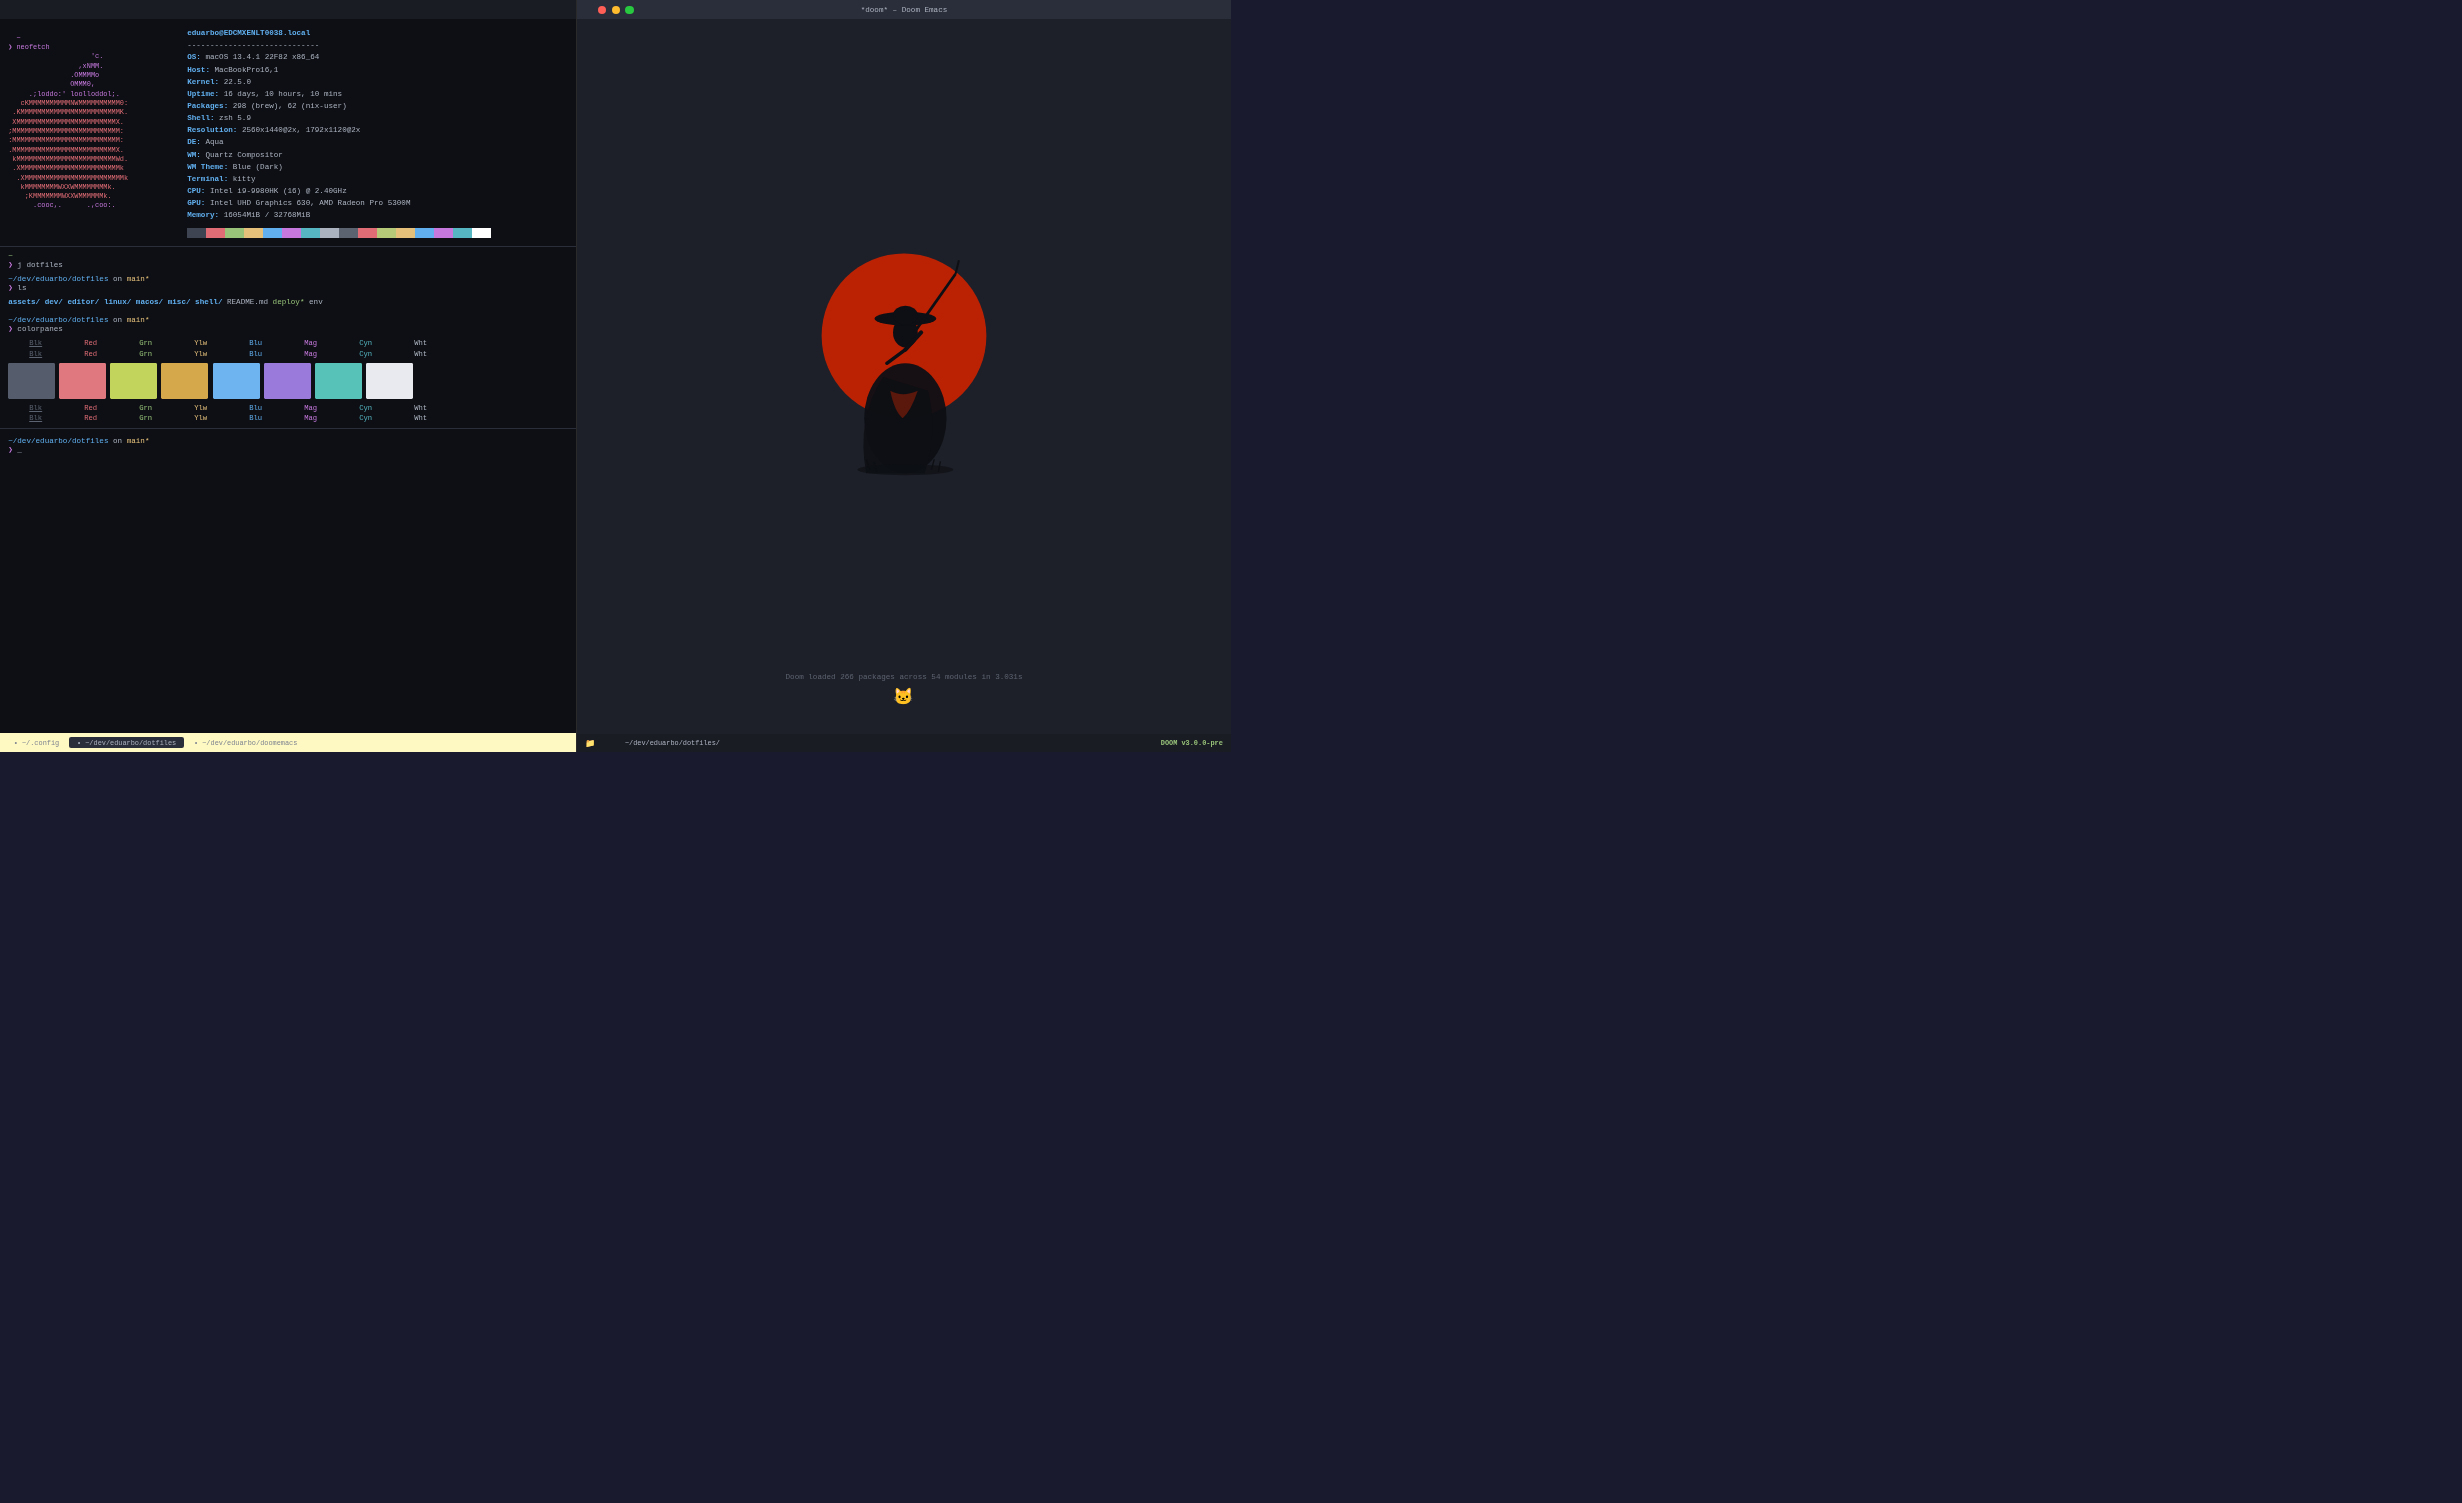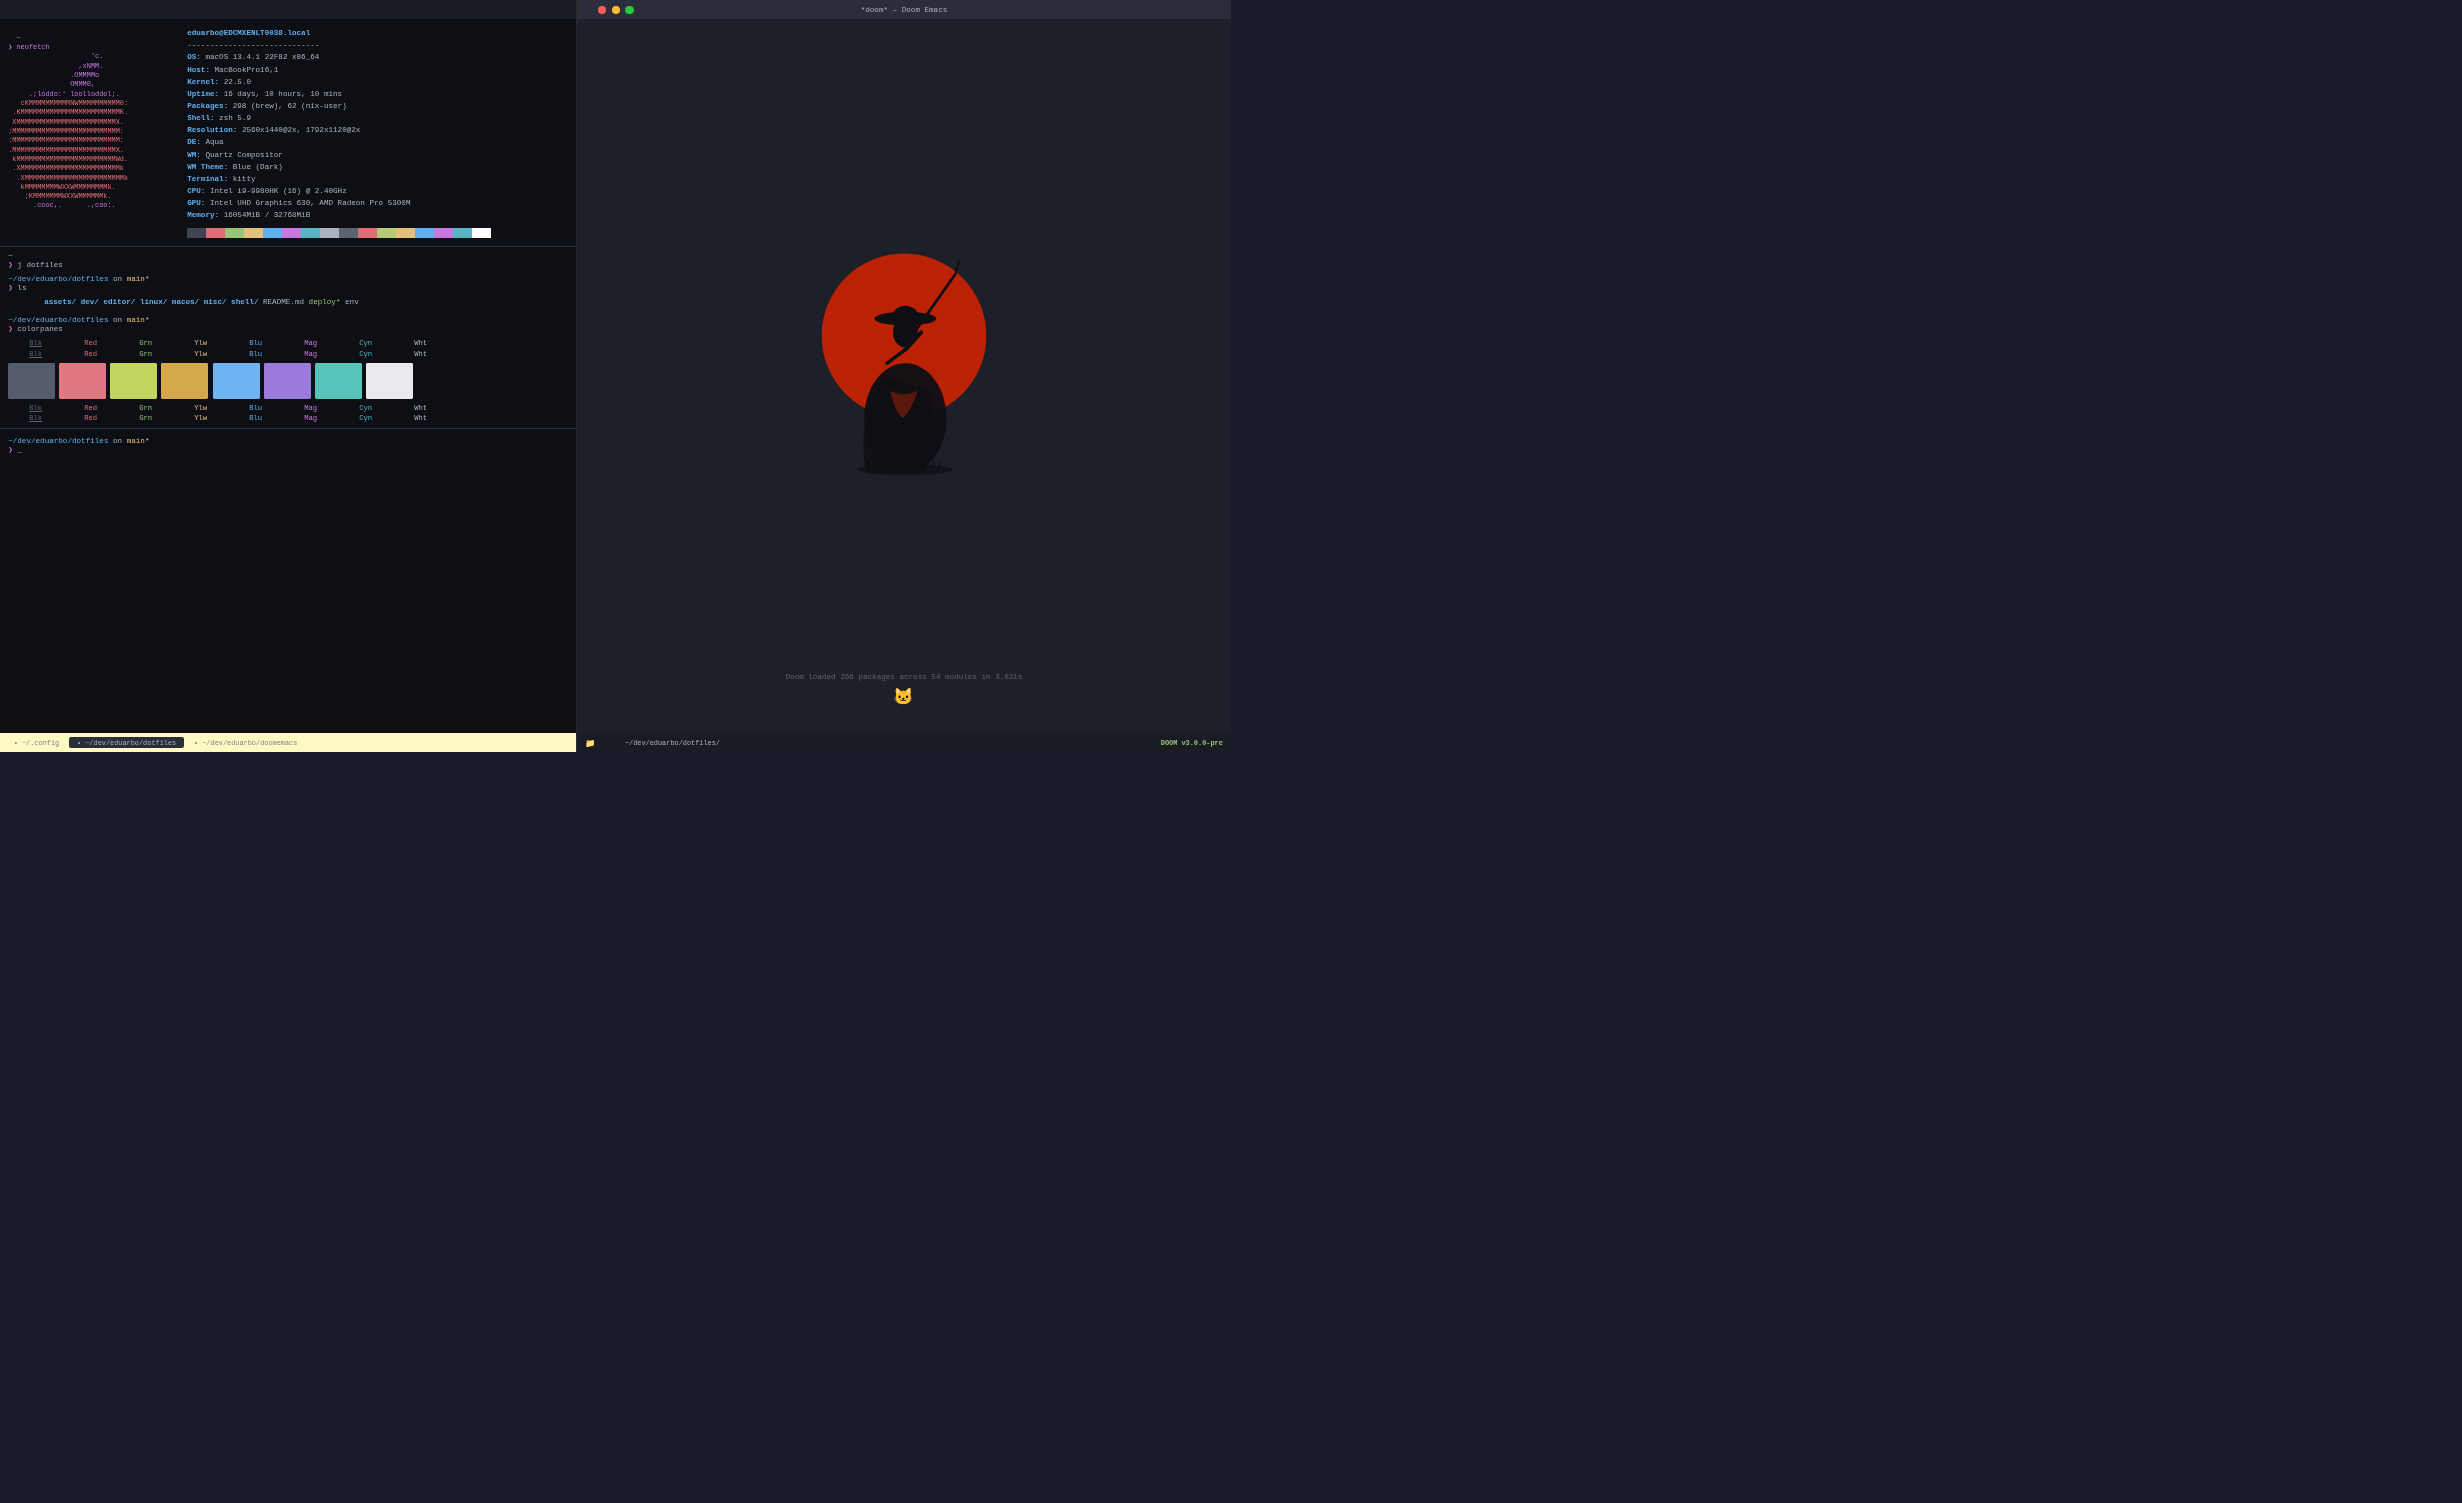--- a/index.html
+++ b/index.html
@@ -138,21 +138,20 @@
 
     .prompt-cmd {
       color: #abb2bf;
     }
 
     .ls-output {
       padding: 1.4px 8.2px;
       font-size: 7.6px;
       color: #abb2bf;
       line-height: 1.8;
-      margin-left: 36px;
     }
 
     .ls-dir {
       color: #61afef;
       font-weight: bold;
     }
 
     .ls-exec {
       color: #98c379;
     }

